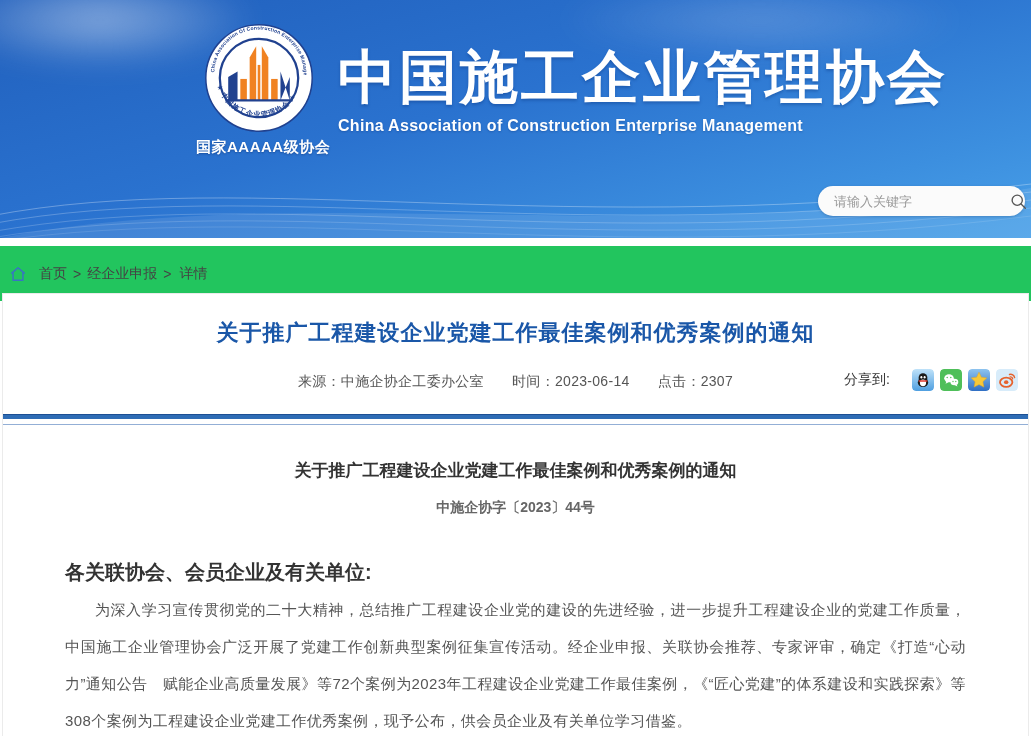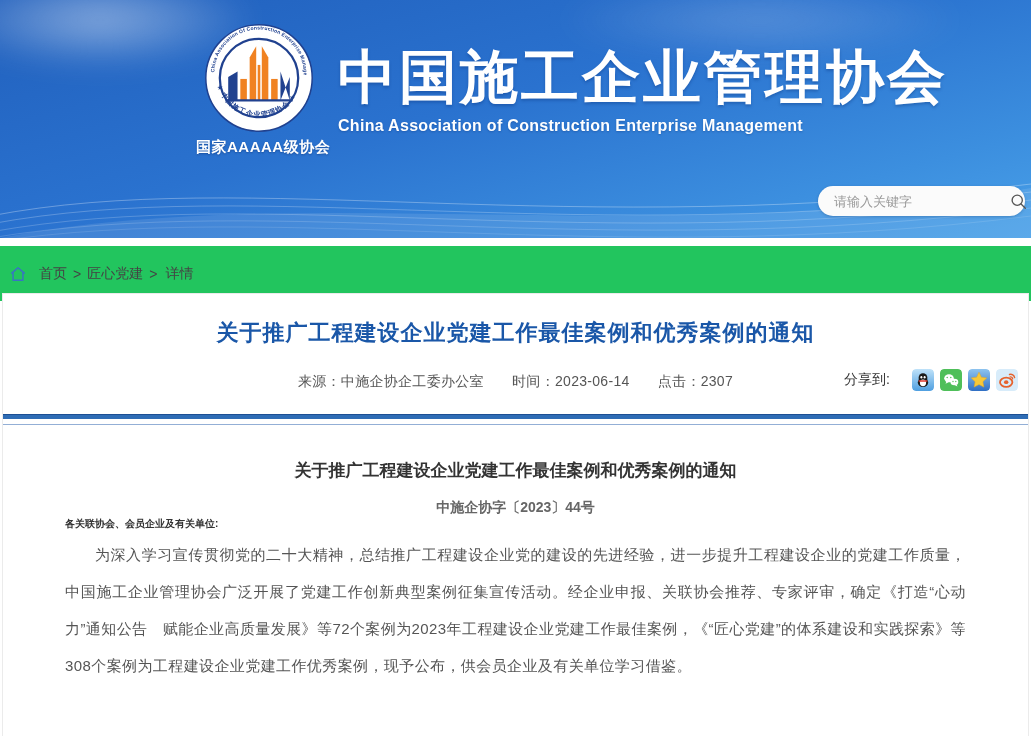--- a/index.html
+++ b/index.html
@@ -54,21 +54,21 @@
   .meta-group{ margin:8px 12px; }
   .share-box{ position:absolute; right:10px; top:-4px; display:flex; align-items:center;}
   .share-label{ font-size:14px; color:#333; margin-right:16px;}
   .share-icon{ width:22px; height:22px; margin-left:6px; cursor:pointer; border-radius:4px; display:block;}
   .divider-thick{ margin-top:19px; height:5px; background:#2e6cb5; border-top:1px solid #1c4f93;}
   .divider-thin{ margin-top:5px; height:1px; background:#93afd6;}
 
   .article-body{ padding:0 62px; }
   .body-heading{ margin-top:34px; text-align:center; font-size:17px; font-weight:700; color:#333;}
   .doc-number{ margin-top:17px; text-align:center; font-size:14px; color:#666;font-weight:bold;}
-  .salutation{ font-size:10px; font-weight:700; color:#333;}
+  .salutation{ margin-top:42px; font-size:20px; font-weight:700; color:#333;}
   .para{ margin-top:5px; font-size:15px; color:#555; line-height:37px;
     text-indent:2em; text-align:justify; letter-spacing:.4px;}
 </style>
 </head>
 <body>
 
 <div class="page">
 
   <header class="site-header">
     <div class="cloud cloud1"></div>
@@ -122,21 +122,21 @@
       </svg>
     </div>
   </header>
 
   <nav class="breadcrumb-bar">
     <svg class="home-icon-svg" viewBox="0 0 20 20">
       <path d="M3,9 L10,3 L17,9 M4.5,8 L4.5,17 L15.5,17 L15.5,8" fill="none" stroke="#3973c4" stroke-width="1.6" stroke-linejoin="round" stroke-linecap="round"></path>
     </svg>
     <a class="crumb">首页</a>
     <span class="crumb-sep">&gt;</span>
-    <a class="crumb">匠心党建</a>
+    <a class="crumb">经企业申报</a>
     <span class="crumb-sep">&gt;</span>
     <span class="crumb-current">详情</span>
   </nav>
 
   <main class="article-card">
     <h1 class="article-title">关于推广工程建设企业党建工作最佳案例和优秀案例的通知</h1>
 
     <div class="meta-row">
       <div class="meta-center">
         <span class="meta-group"><span>来源：</span><span>中施企协企工委办公室</span></span>

